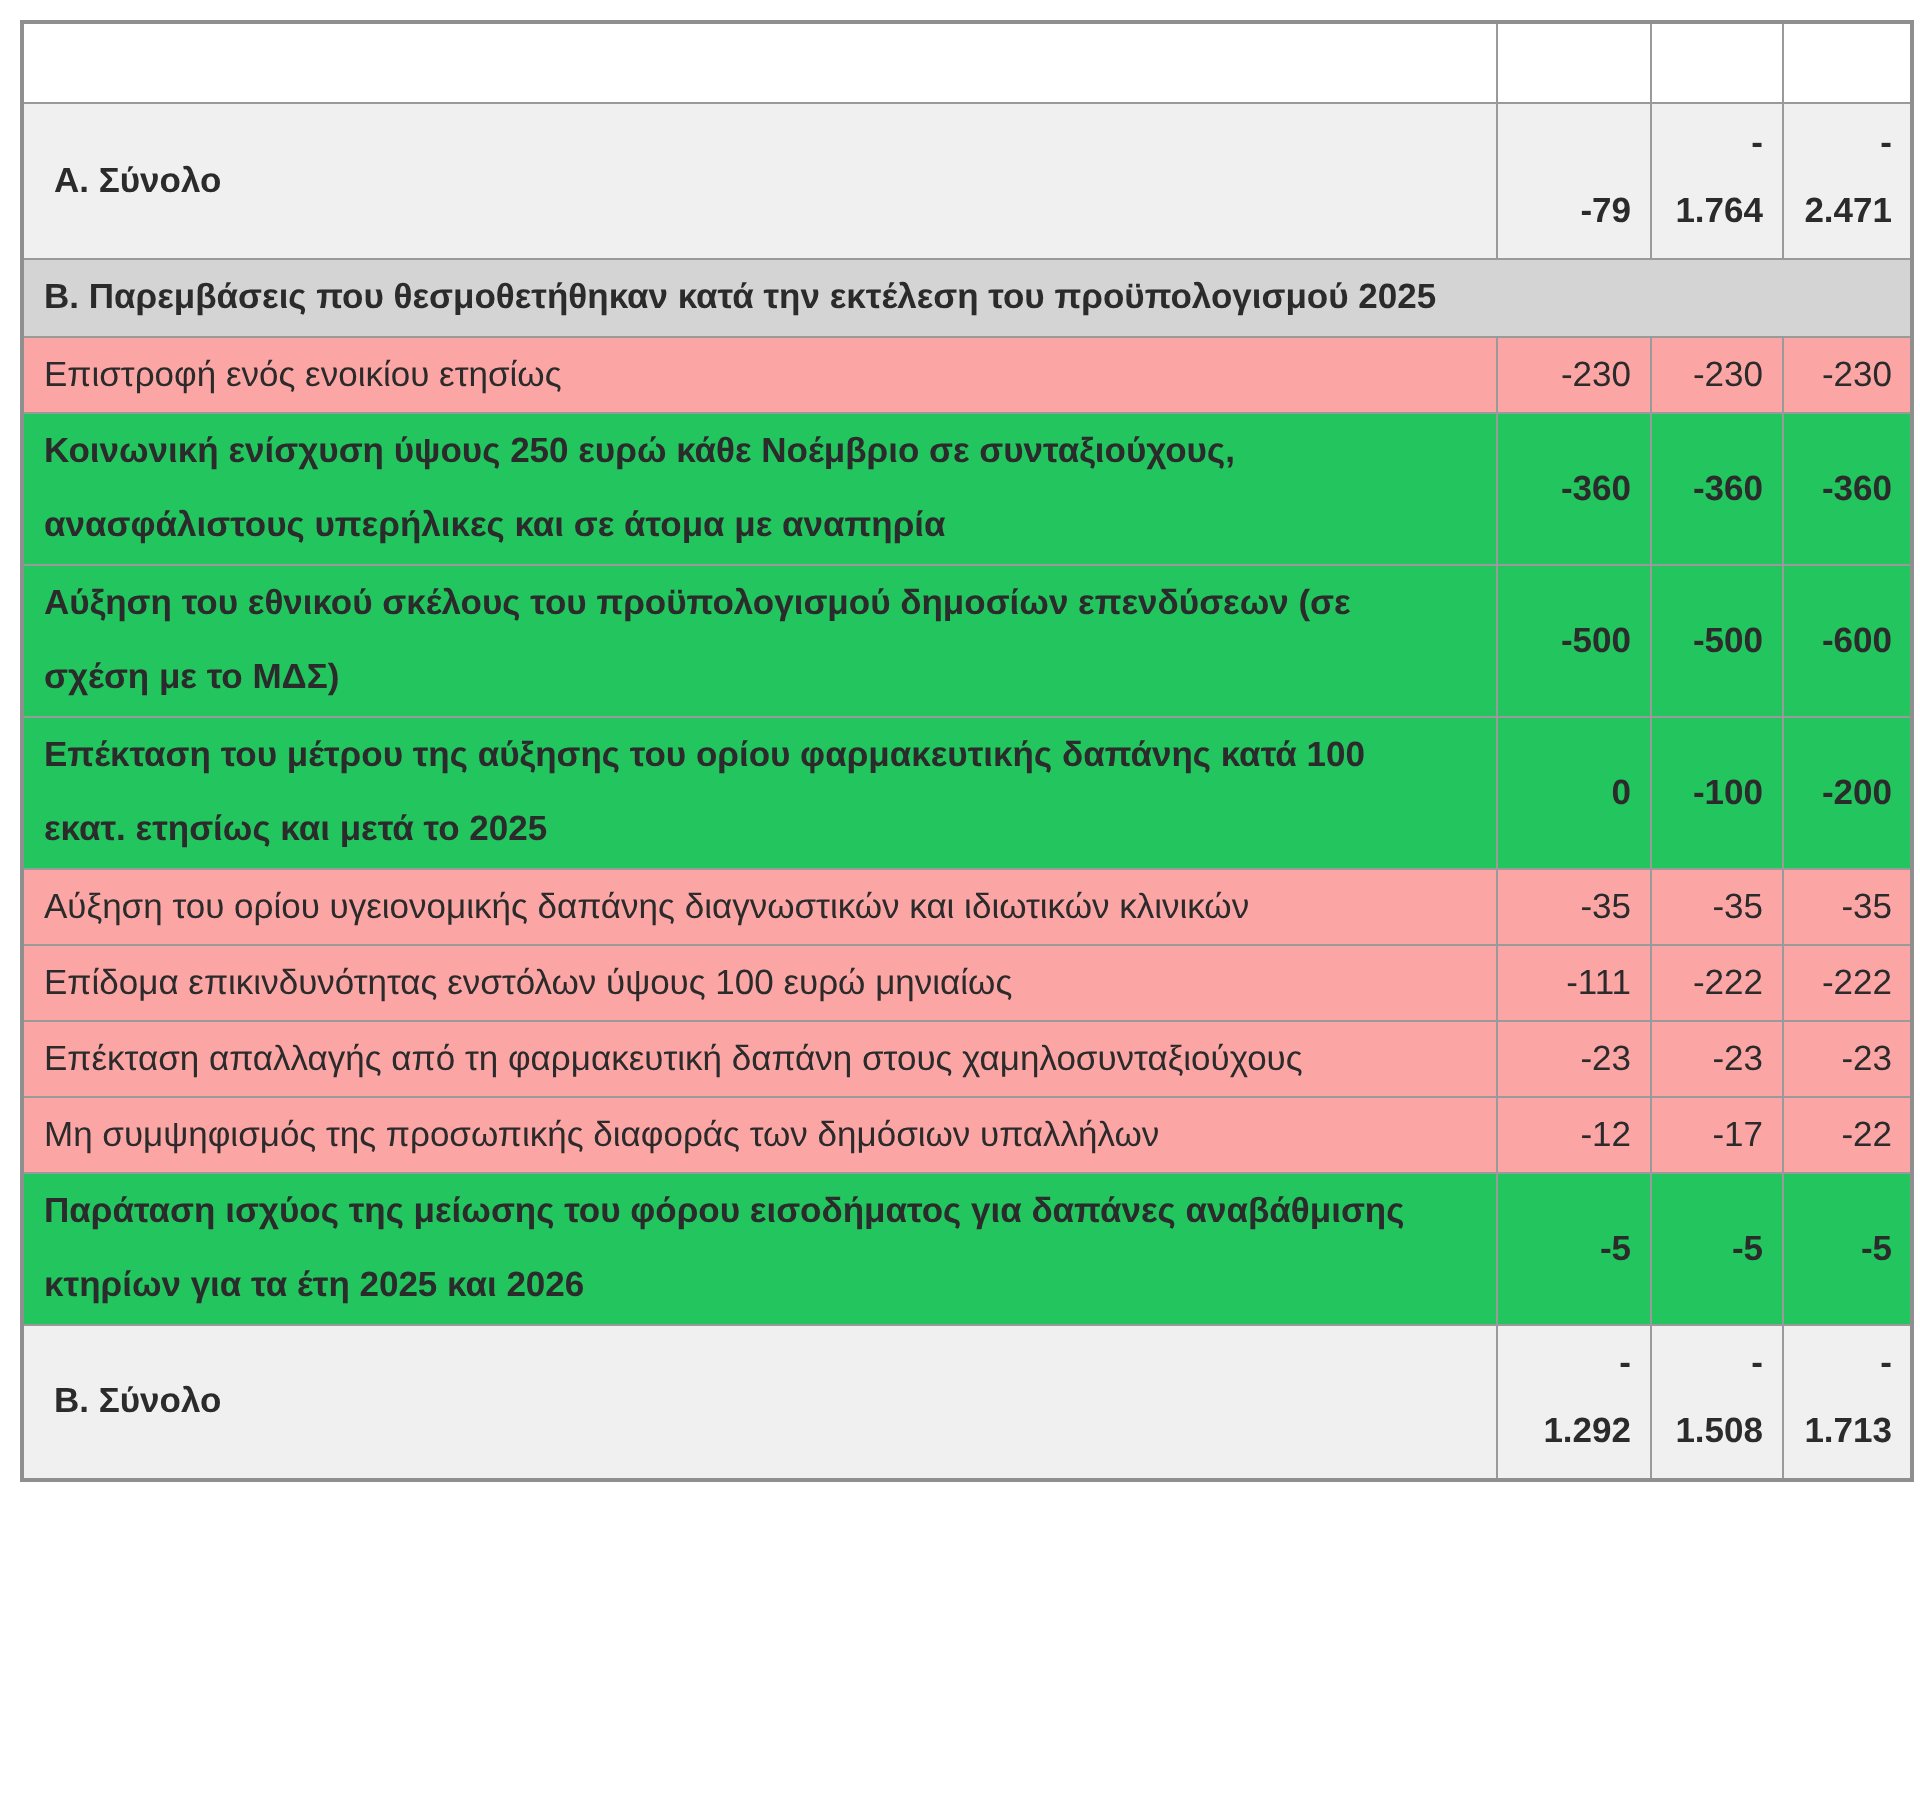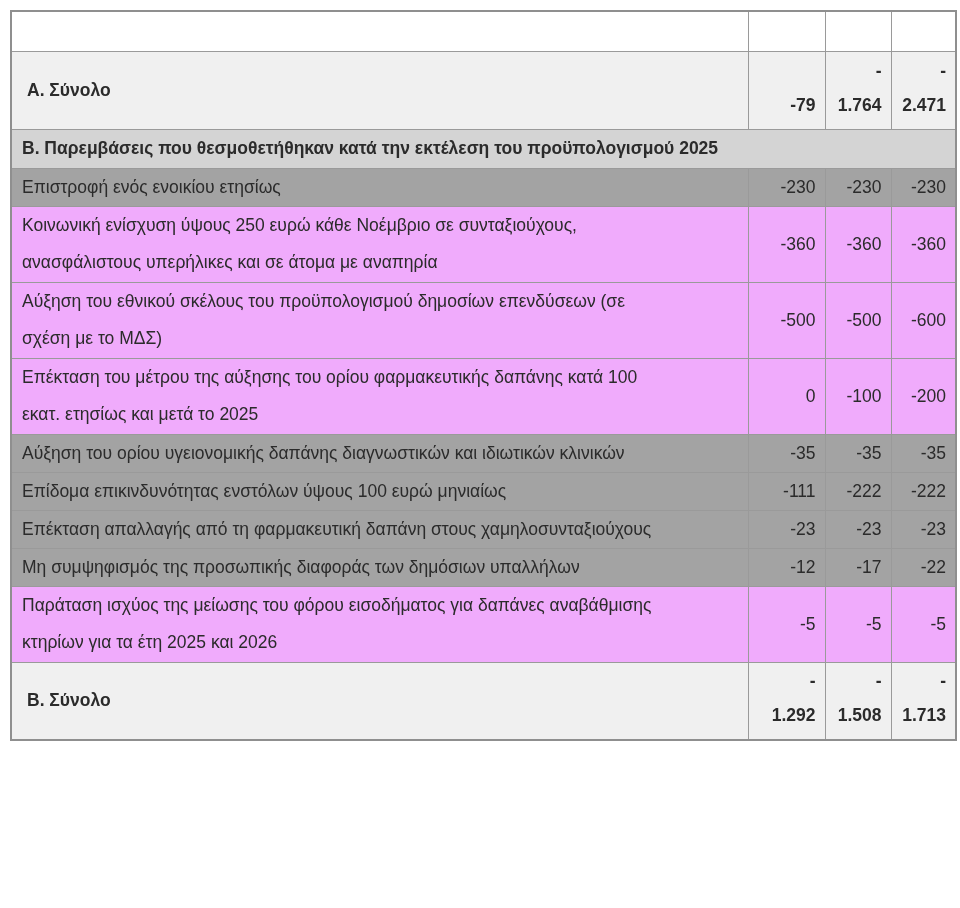--- a/index.html
+++ b/index.html
@@ -33,22 +33,22 @@
   }
   td.num {
     text-align: right;
     padding: 0 9px;
     white-space: pre-line;
   }
 
   tr.r-head   { height: 40px; }
   tr.r-total  { height: 78px; background: #f0f0f0; font-weight: bold; }
   tr.r-sect   { height: 39px; background: #d4d4d4; font-weight: bold; }
-  tr.r-single { height: 38px; background: #a3a3a3; }
-  tr.r-double { height: 76px; background: #f0abfc; }
+  tr.r-single { height: 38px; background: #fca5a5; }
+  tr.r-double { height: 76px; background: #22c55e; font-weight: bold; }
 
   tr.r-sect td.label { white-space: nowrap; margin-top: 28px; }
 
   tr.r-total td.num {
     vertical-align: bottom;
     line-height: 34px;
     padding-bottom: 7px;
   }
   tr.r-total td.label { vertical-align: middle; padding-left: 15px; }
 </style>

